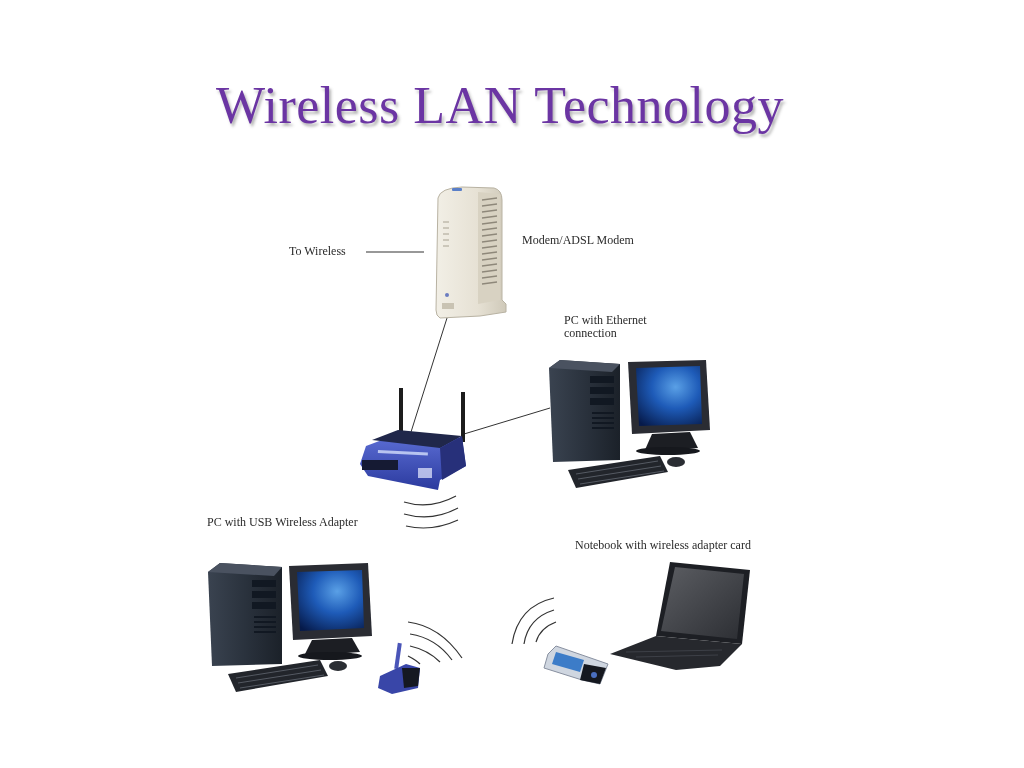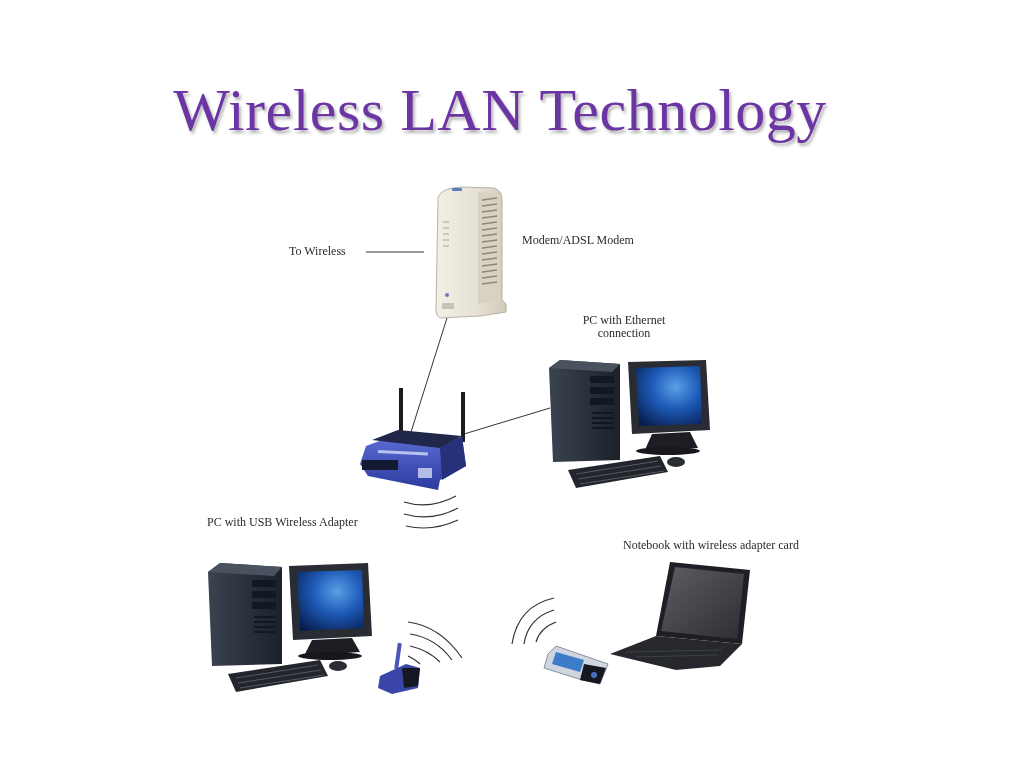--- a/index.html
+++ b/index.html
@@ -1,28 +1,28 @@
 <!DOCTYPE html>
 <html><head>
 <meta charset="utf-8">
 <style>
   html, body { margin:0; padding:0; background:#ffffff; }
   body { width:1024px; height:768px; position:relative; overflow:hidden; font-family:"Liberation Serif", serif; }
   .title {
     position:absolute; left:0; top:76px; width:1000px; text-align:center;
     font-family:"Liberation Serif", "DejaVu Serif", serif;
-    font-size:60px; color:#6b35a3; letter-spacing:0.5px;
+    font-size:52px; color:#6b35a3; letter-spacing:0.5px;
     text-shadow: 2px 3px 3px rgba(90,90,90,0.45);
   }
   .diagram { position:absolute; left:0; top:0; width:1024px; height:768px; }
   .label {
     position:absolute; font-family:"Liberation Serif", "DejaVu Serif", serif;
     font-size:12px; color:#2a2a2a; white-space:nowrap; line-height:13px;
   }
-  .label.center { text-align:center; }
+  .label.center { }
 </style>
 </head>
 <body>
 
 <div class="title">Wireless LAN Technology</div>
 
 <svg class="diagram" viewBox="0 0 1024 768" xmlns="http://www.w3.org/2000/svg">
   <defs>
     <linearGradient id="modemG" x1="0" x2="1" y1="0" y2="0">
       <stop offset="0" stop-color="#f2efe6"></stop>
@@ -189,13 +189,13 @@
   </g>
 </svg>
 
 <div class="label" style="left:289px; top:245px;">To Wireless</div>
 <div class="label" style="left:522px; top:234px;">Modem/ADSL Modem</div>
 <div class="label center" style="left:564px; top:314px; width:120px;">
   <div>PC with Ethernet</div>
   <div>connection</div>
 </div>
 <div class="label" style="left:207px; top:516px;">PC with USB Wireless Adapter</div>
-<div class="label" style="left:575px; top:539px;margin-left:48px;">Notebook with wireless adapter card</div>
+<div class="label" style="left:575px; top:539px;">Notebook with wireless adapter card</div>
 
 </body></html>

